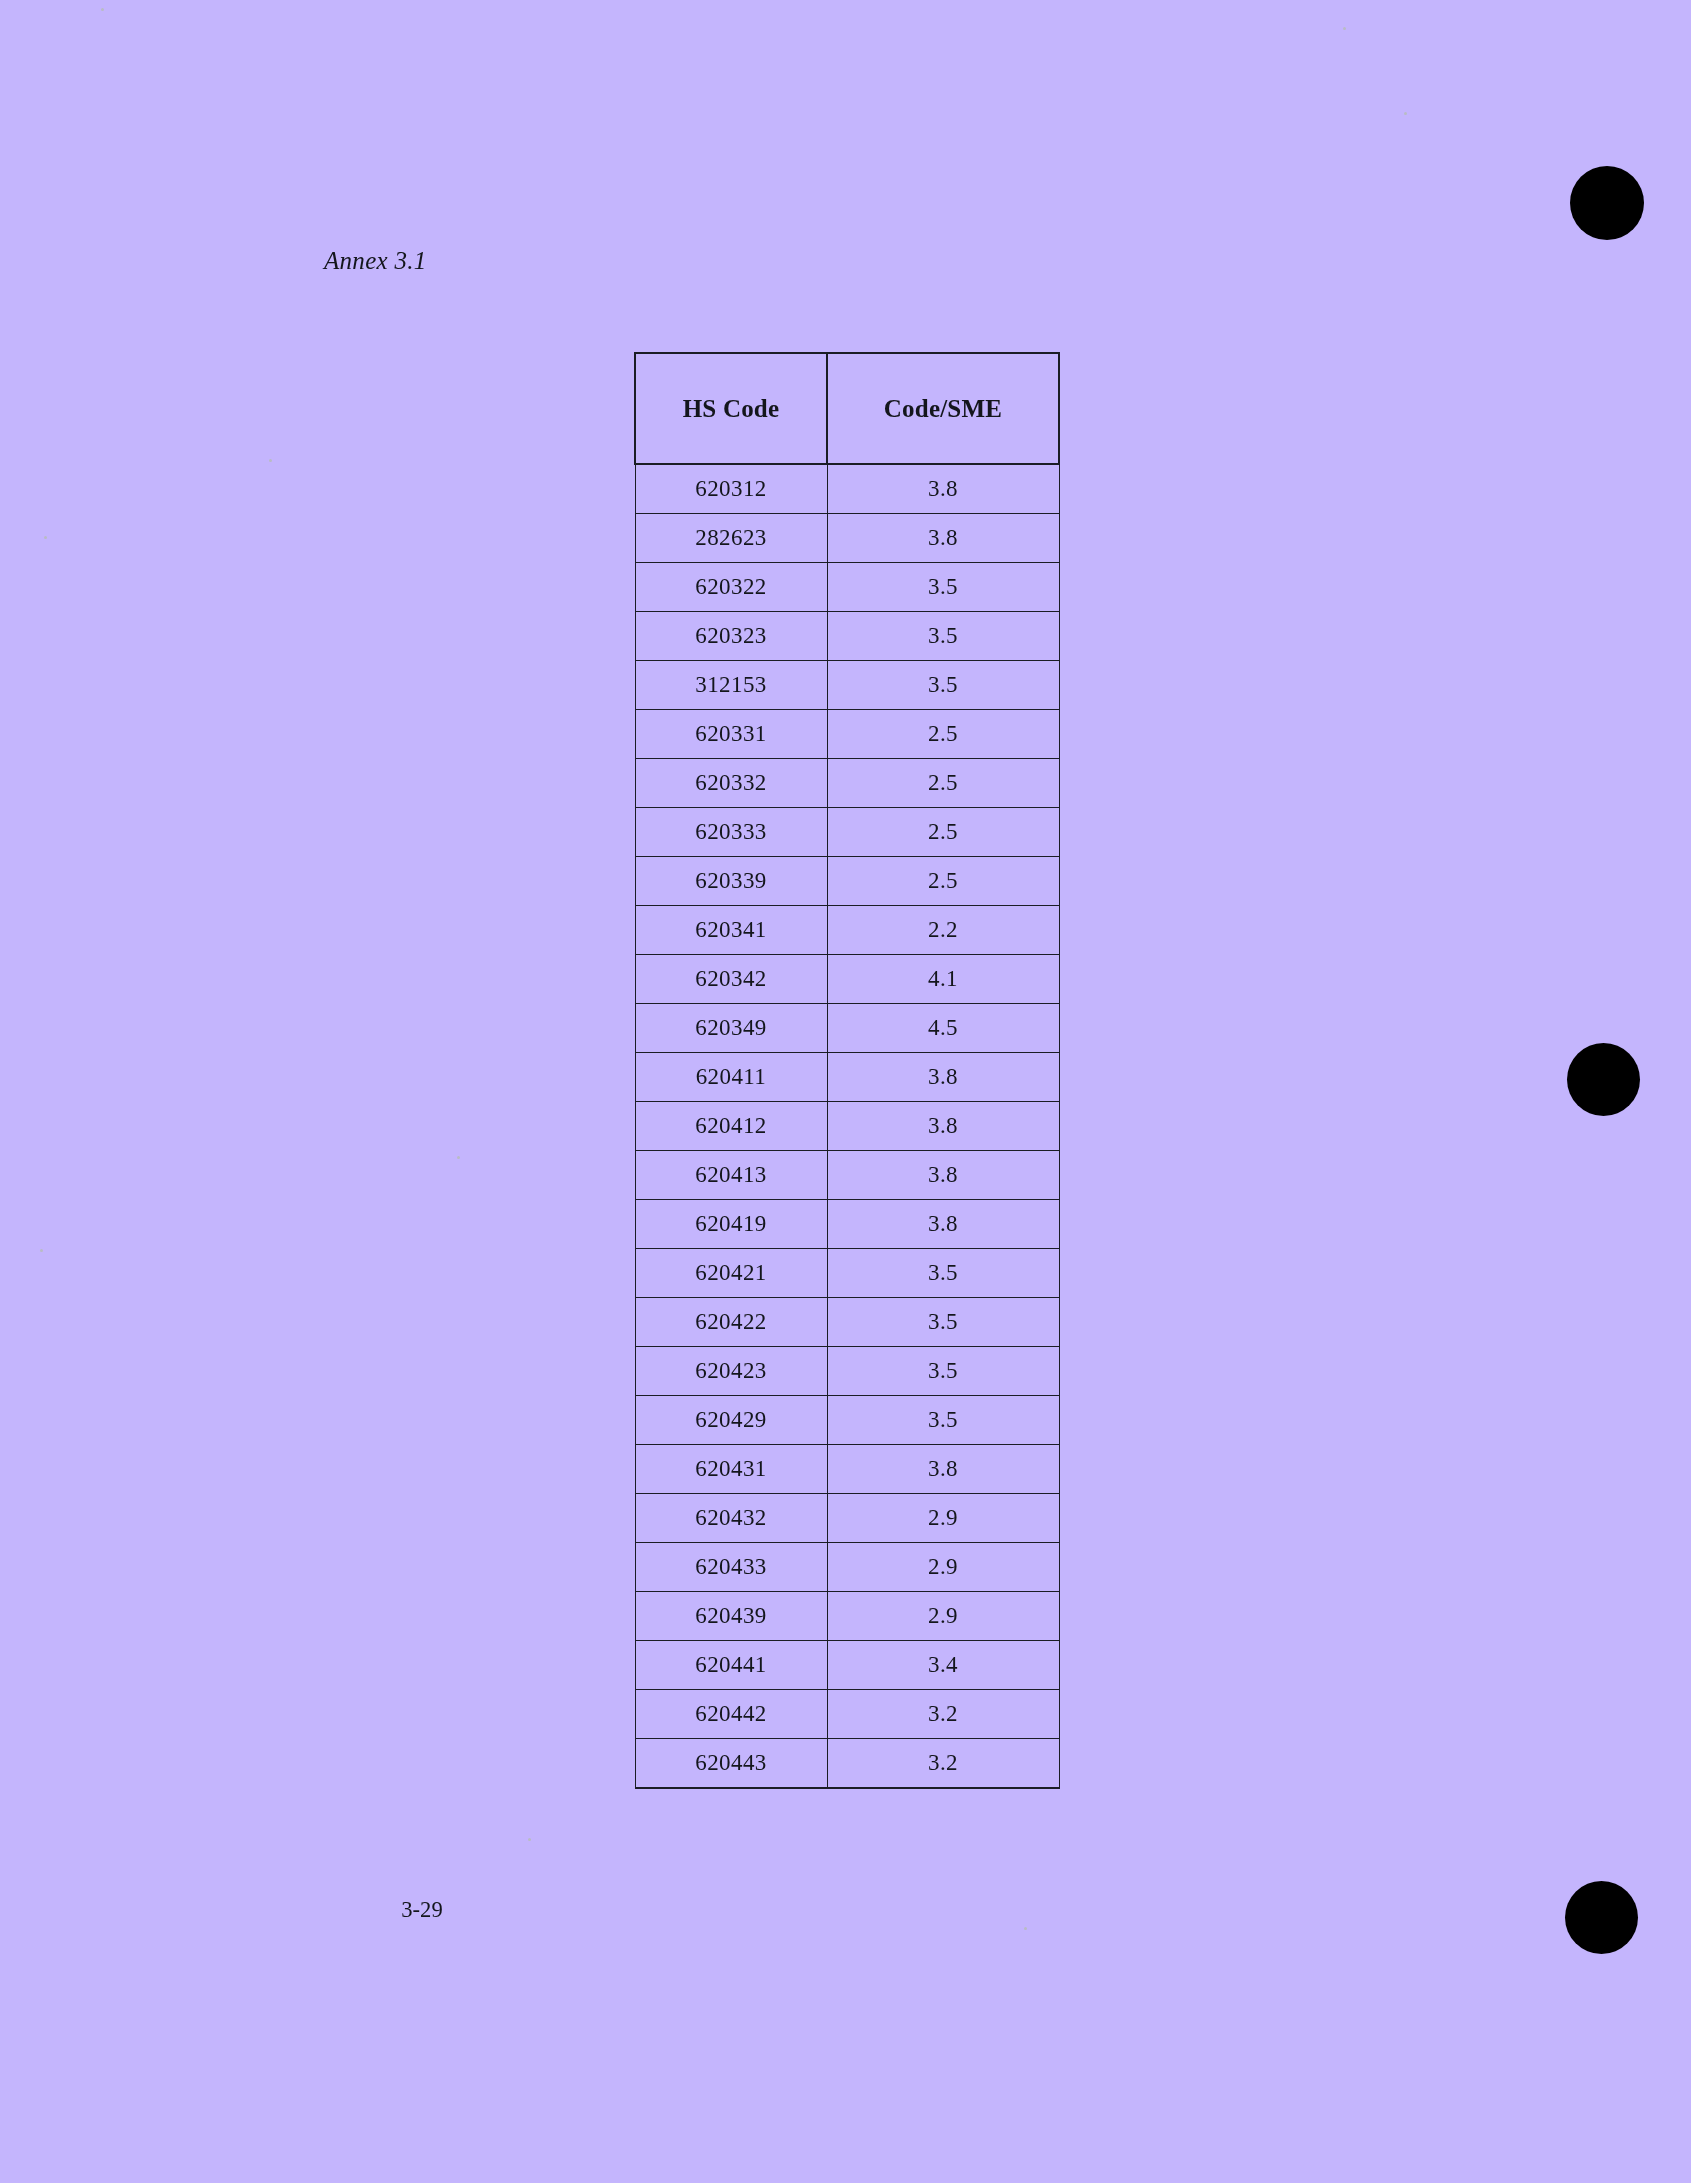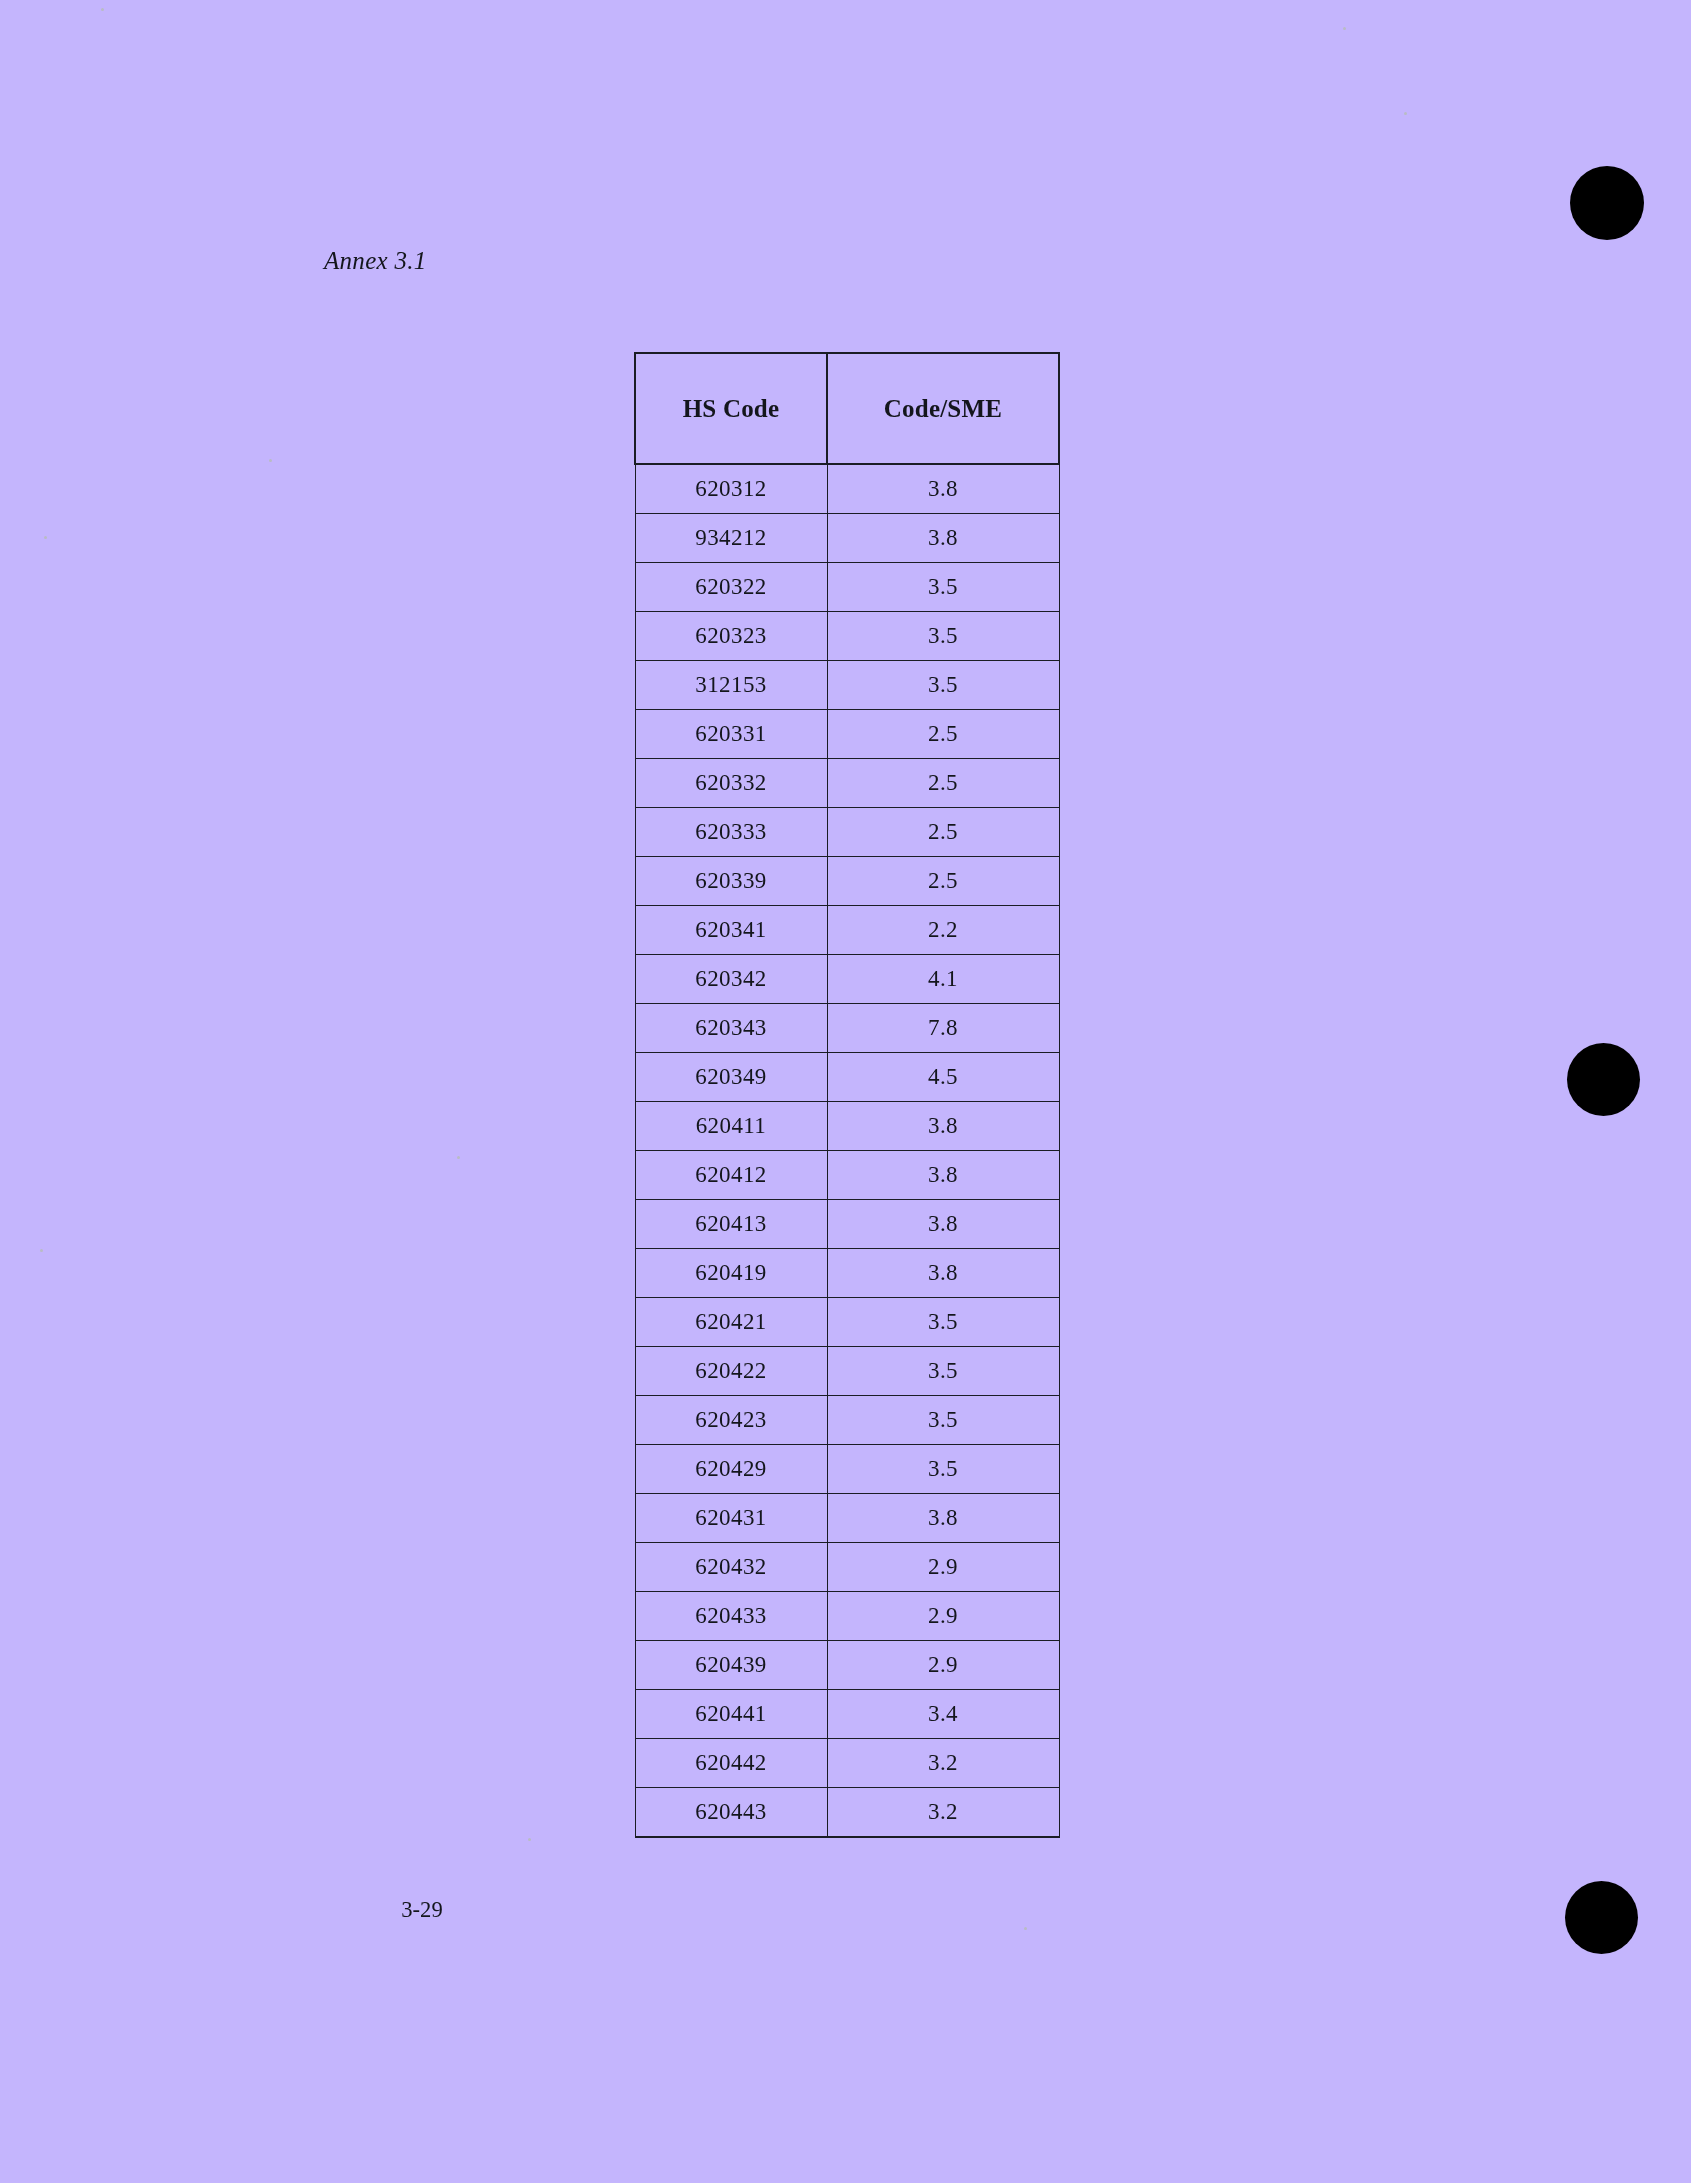--- a/index.html
+++ b/index.html
@@ -116,21 +116,21 @@
           <th class="th-code">HS Code</th>
           <th class="th-val">Code/SME</th>
         </tr>
       </thead>
       <tbody id="table-body">
           <tr>
             <td>620312</td>
             <td>3.8</td>
           </tr>
           <tr>
-            <td>934212</td>
+            <td>282623</td>
             <td>3.8</td>
           </tr>
           <tr>
             <td>620322</td>
             <td>3.5</td>
           </tr>
           <tr>
             <td>620323</td>
             <td>3.5</td>
           </tr>
@@ -154,24 +154,20 @@
             <td>620339</td>
             <td>2.5</td>
           </tr>
           <tr>
             <td>620341</td>
             <td>2.2</td>
           </tr>
           <tr>
             <td>620342</td>
             <td>4.1</td>
-          </tr>
-          <tr>
-            <td>620343</td>
-            <td>7.8</td>
           </tr>
           <tr>
             <td>620349</td>
             <td>4.5</td>
           </tr>
           <tr>
             <td>620411</td>
             <td>3.8</td>
           </tr>
           <tr>

